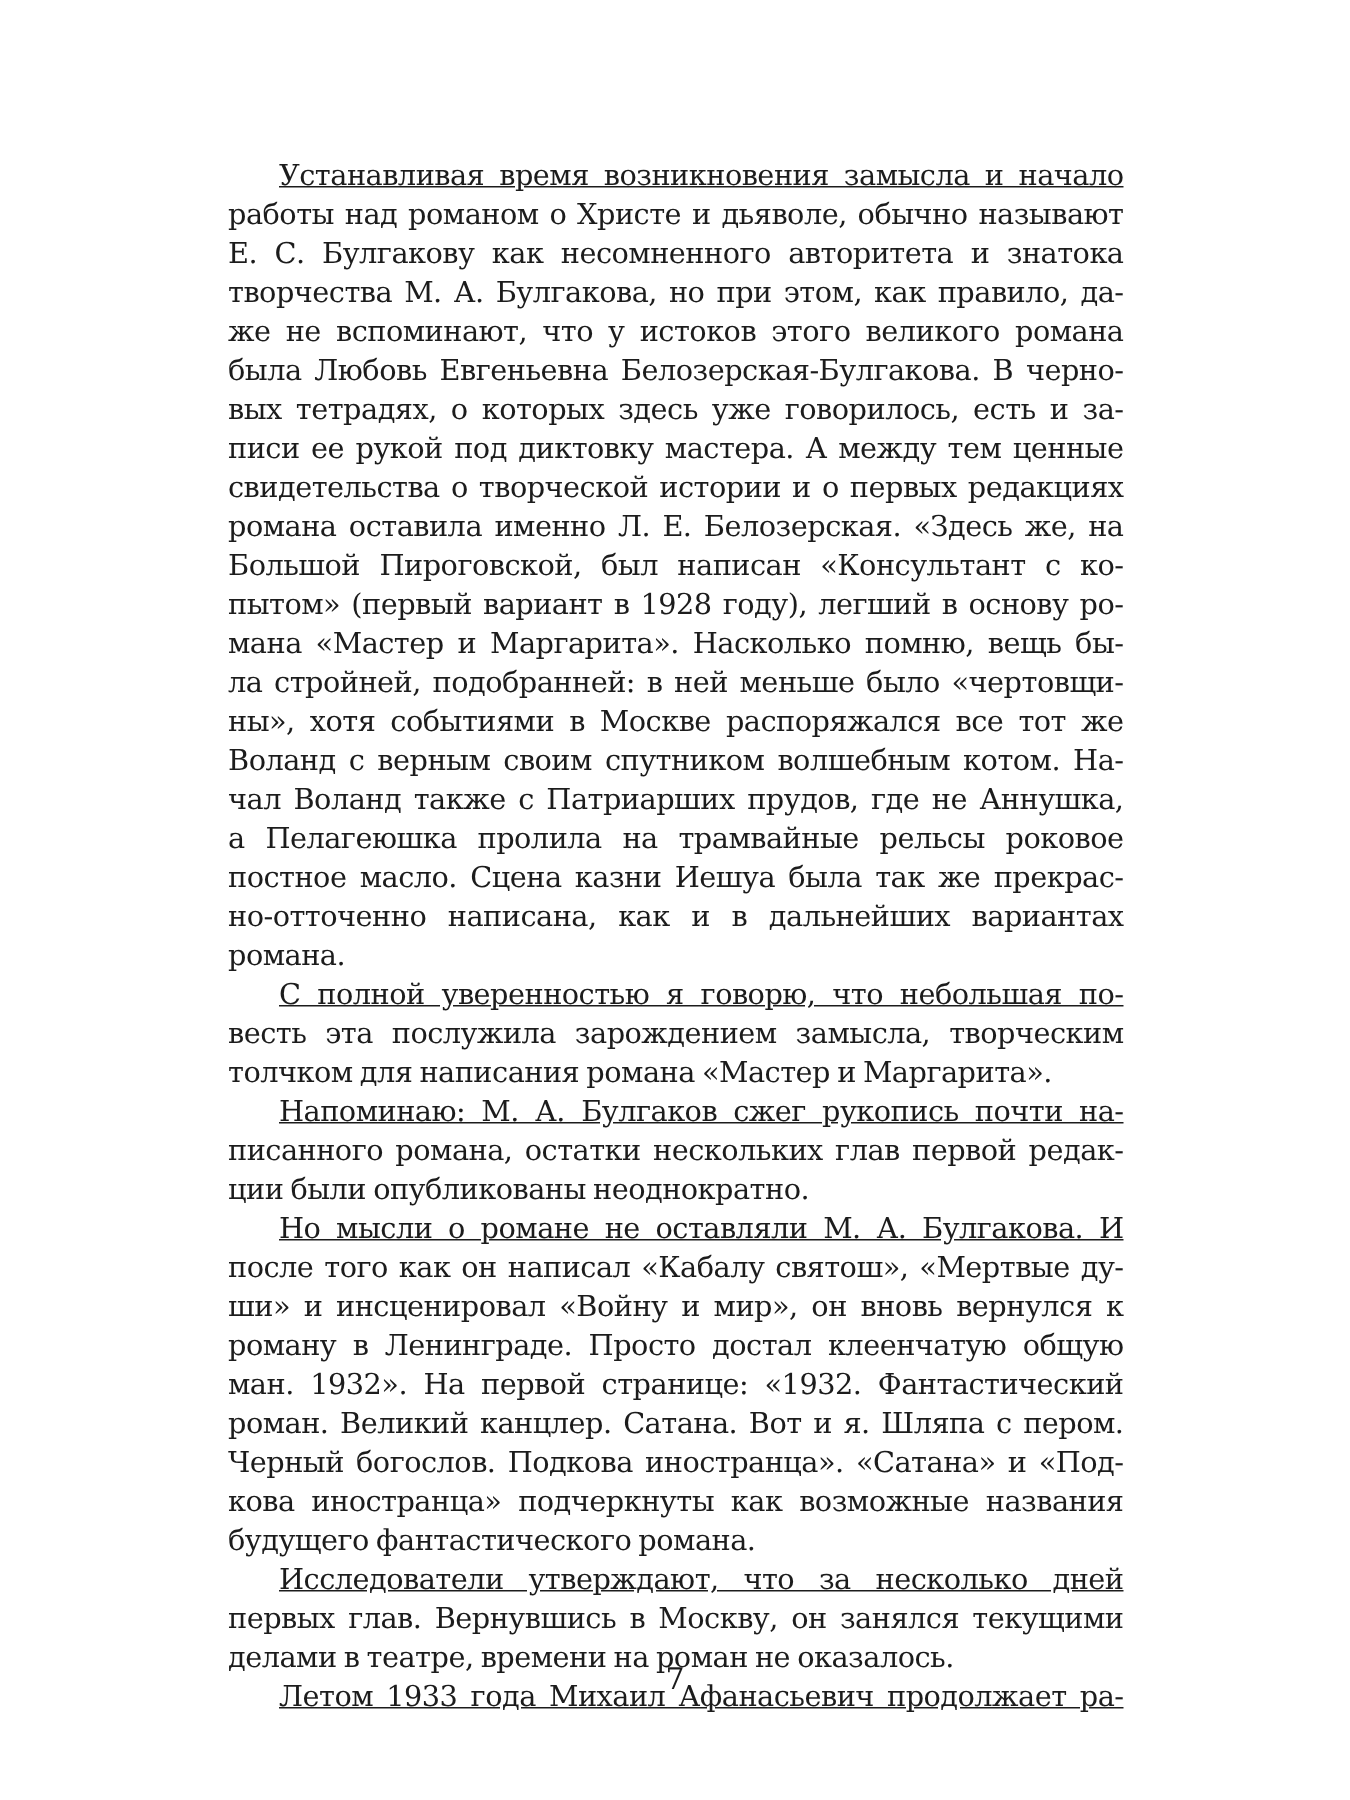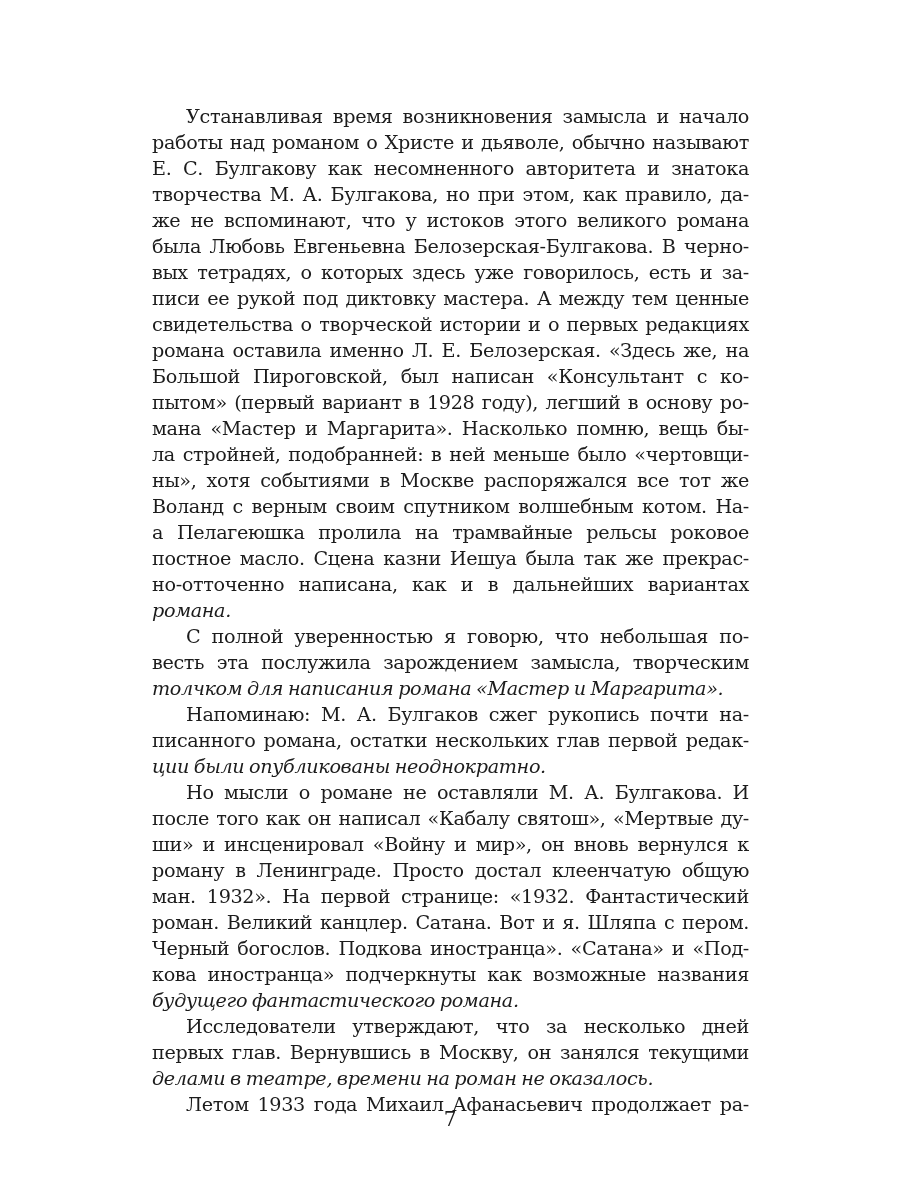--- a/index.html
+++ b/index.html
@@ -20,22 +20,22 @@
   .line {
     height: 26px;
     line-height: 26px;
     font-size: 19.2px;
     white-space: nowrap;
     text-align: justify;
     text-align-last: justify;
     letter-spacing: -0.35px;
     word-spacing: -1px;
   }
-  .line.indent { padding-left: 34px; }
-  .line.last { text-align-last: left; font-style: italic; }
+  .line.indent { padding-left: 34px; text-decoration: underline; }
+  .line.last { text-align-last: left; }
   .page-number {
     position: absolute;
     left: 0; width: 900px;
     top: 1106px;
     text-align: center;
     font-size: 20px;
     line-height: 26px;
   }
 </style>
 </head>
@@ -53,20 +53,21 @@
     <div class="line">вых тетрадях, о которых здесь уже говорилось, есть и за-</div>
     <div class="line">писи ее рукой под диктовку мастера. А между тем ценные</div>
     <div class="line">свидетельства о творческой истории и о первых редакциях</div>
     <div class="line">романа оставила именно Л. Е. Белозерская. «Здесь же, на</div>
     <div class="line">Большой Пироговской, был написан «Консультант с ко-</div>
     <div class="line">пытом» (первый вариант в 1928 году), легший в основу ро-</div>
     <div class="line">мана «Мастер и Маргарита». Насколько помню, вещь бы-</div>
     <div class="line">ла стройней, подобранней: в ней меньше было «чертовщи-</div>
     <div class="line">ны», хотя событиями в Москве распоряжался все тот же</div>
     <div class="line">Воланд с верным своим спутником волшебным котом. На-</div>
+    <div class="line">чал Воланд также с Патриарших прудов, где не Аннушка,</div>
     <div class="line">а Пелагеюшка пролила на трамвайные рельсы роковое</div>
     <div class="line">постное масло. Сцена казни Иешуа была так же прекрас-</div>
     <div class="line">но-отточенно написана, как и в дальнейших вариантах</div>
     <div class="line last">романа.</div>
   </div>
 
   <div>
     <div class="line indent">С полной уверенностью я говорю, что небольшая по-</div>
     <div class="line">весть эта послужила зарождением замысла, творческим</div>
     <div class="line last">толчком для написания романа «Мастер и Маргарита».</div>

